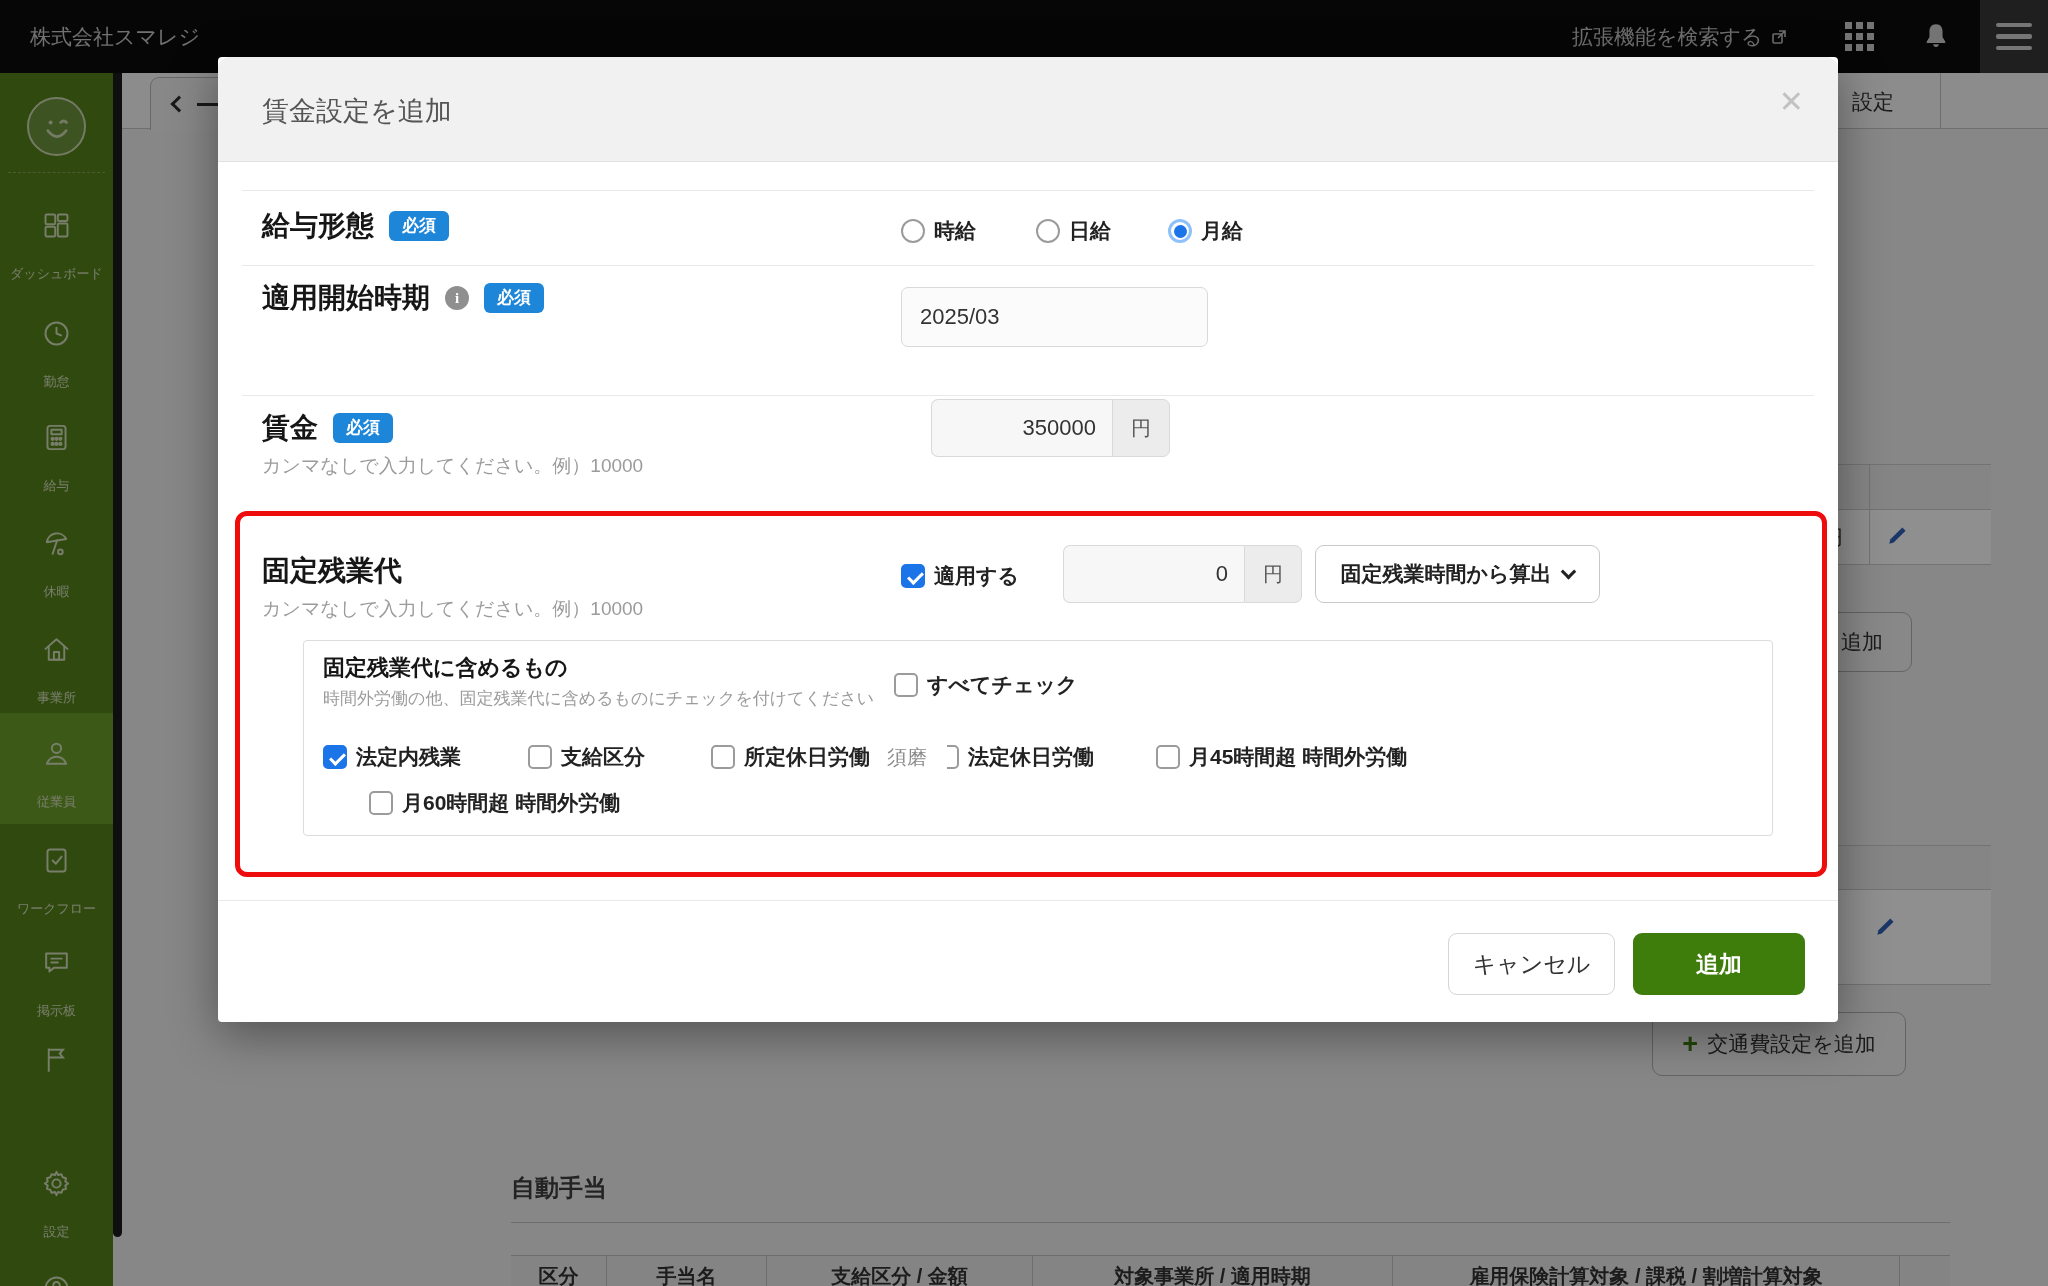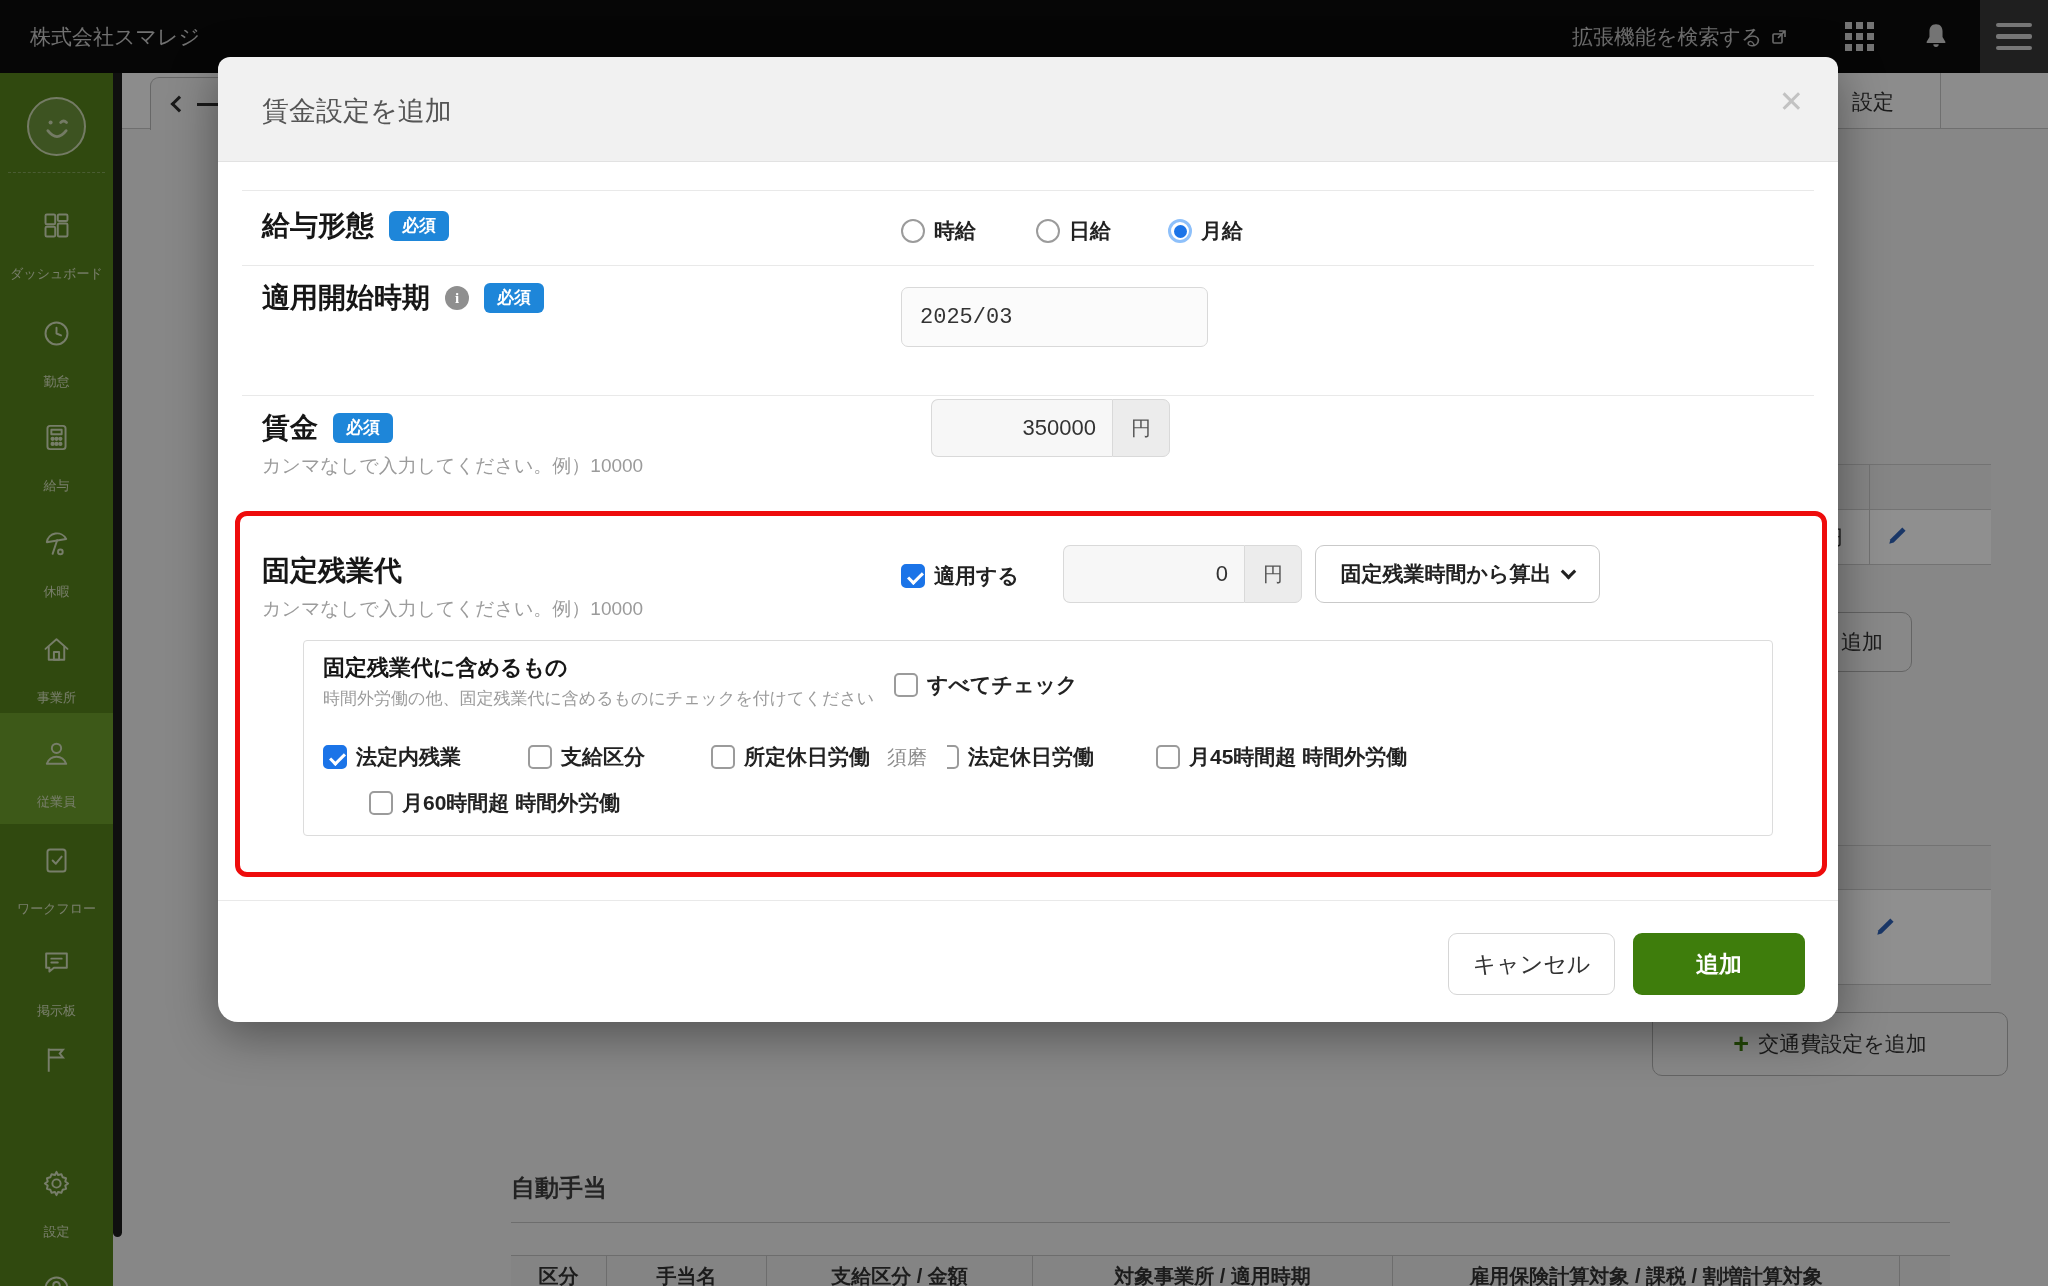--- a/index.html
+++ b/index.html
@@ -44,33 +44,33 @@
   .fragA .vline { position:absolute; left:68px; top:0; width:1px; height:101px; background:#cdcdcd; }
   .yen-cell { position:absolute; left:22px; top:60px; font-size:20px; color:#333; }
   .pencil { width:26px; height:26px; }
   .fragA .pencil { position:absolute; left:84px; top:58px; }
   .fragB { position:absolute; left:1678px; top:772px; width:190px; height:140px; border-left:1px solid #cdcdcd; }
   .fragB .band { position:absolute; left:0; top:0; width:190px; height:45px; background:#ededed; border-top:1px solid #cdcdcd; border-bottom:1px solid #cdcdcd; }
   .fragB .rowc { position:absolute; left:0; top:45px; width:190px; height:95px; background:#fff; border-bottom:1px solid #cdcdcd; }
   .fragB .pencil { position:absolute; left:72px; top:68px; }
 
   .bg-add-btn { position:absolute; left:1690px; top:539px; width:100px; height:60px; background:#f2f2f2; border:1.5px solid #b3b3b3; border-radius:10px; font-size:21px; color:#333; display:flex; align-items:center; justify-content:center; cursor:pointer; }
-  .transport-btn { position:absolute; left:1530px; top:939px; width:356px; height:64px; background:#f2f2f2; border:1.5px solid #b3b3b3; border-radius:10px; display:flex; align-items:center; justify-content:center; gap:9px; cursor:pointer; }
+  .transport-btn { position:absolute; left:1530px; top:939px; width:254px; height:64px; background:#f2f2f2; border:1.5px solid #b3b3b3; border-radius:10px; display:flex; align-items:center; justify-content:center; gap:9px; cursor:pointer; }
   .plus-ic { color:#3e7d0c; font-size:27px; font-weight:bold; line-height:1; }
   .plus-ic::before { content:"+"; }
   .transport-btn .t-label { font-size:21px; color:#333; }
 
   .auto-title { position:absolute; left:389px; top:1099px; font-size:24px; font-weight:bold; color:#3f3f3f; }
   .auto-divider { position:absolute; left:389px; top:1149px; width:1439px; height:1px; background:#c2c2c2; }
   .auto-header { position:absolute; left:389px; top:1182px; width:1439px; height:42px; background:#ececec; border-top:1px solid #c2c2c2; border-bottom:1px solid #c2c2c2; display:flex; }
   .auto-header .hcell { height:100%; display:flex; align-items:center; justify-content:center; font-size:20px; font-weight:bold; color:#333; border-right:1px solid #c2c2c2; }
 
   
   .overlay { position:absolute; inset:0; background:rgba(0,0,0,.44); z-index:40; }
-  .modal { position:absolute; left:218px; top:57px; width:1620px; height:965px; background:#fff; border-radius:20px; box-shadow:0 12px 48px rgba(0,0,0,.4); z-index:60; }
+  .modal { position:absolute; left:218px; top:57px; width:1620px; height:965px; background:#fff; border-radius:4px; box-shadow:0 12px 48px rgba(0,0,0,.4); z-index:60; }
   .modal-header { position:absolute; left:0; top:0; width:100%; height:105px; background:#f1f1f1; border-radius:12px 12px 0 0; border-bottom:1px solid #e2e2e2; }
   .modal-title { position:absolute; left:44px; top:36px; font-size:27px; color:#555; }
   .modal-close { position:absolute; right:34px; top:30px; font-size:30px; color:#c2c2c2; cursor:pointer; line-height:1; }
 
   .hline { position:absolute; left:24px; right:24px; height:1px; background:#e9e9e9; }
   .form-label { font-size:28px; font-weight:bold; color:#161616; }
   .badge { display:inline-block; background:#1e86d9; color:#fff; font-size:17px; font-weight:bold; border-radius:6px; padding:5px 13px; line-height:1.2; }
   .labelrow { position:absolute; left:44px; display:flex; align-items:center; gap:15px; }
   .help { position:absolute; left:44px; font-size:19px; color:#9b9b9b; }
   .info-ic { width:24px; height:24px; border-radius:50%; background:#8f8f8f; color:#fff; display:inline-flex; align-items:center; justify-content:center; font-size:15px; font-weight:bold; font-family:"Liberation Serif",serif; }
@@ -323,21 +323,21 @@
       <span class="opt-label">月給</span>
     </div>
 
     <div class="hline" style="top:208px"></div>
 
     <div class="labelrow" style="top:222px">
       <span class="form-label">適用開始時期</span>
       <span class="info-ic"></span>
       <span class="badge">必須</span>
     </div>
-    <input class="txt-input" style="left: 683px; top: 230px; width: 307px; padding-left: 18px; font-family: Liberation Mono, monospace;" readonly="" value="2025/03">
+    <input class="txt-input" style="left: 683px; top: 230px; width: 307px; padding-left: 18px;" readonly="" value="2025/03">
 
     <div class="hline" style="top:338px"></div>
 
     <div class="labelrow" style="top:352px">
       <span class="form-label">賃金</span>
       <span class="badge">必須</span>
     </div>
     <div class="help" style="top:396px">カンマなしで入力してください。例）10000</div>
     <div class="igroup" style="left:713px; top:342px">
       <input readonly="" value="350000" style="">

